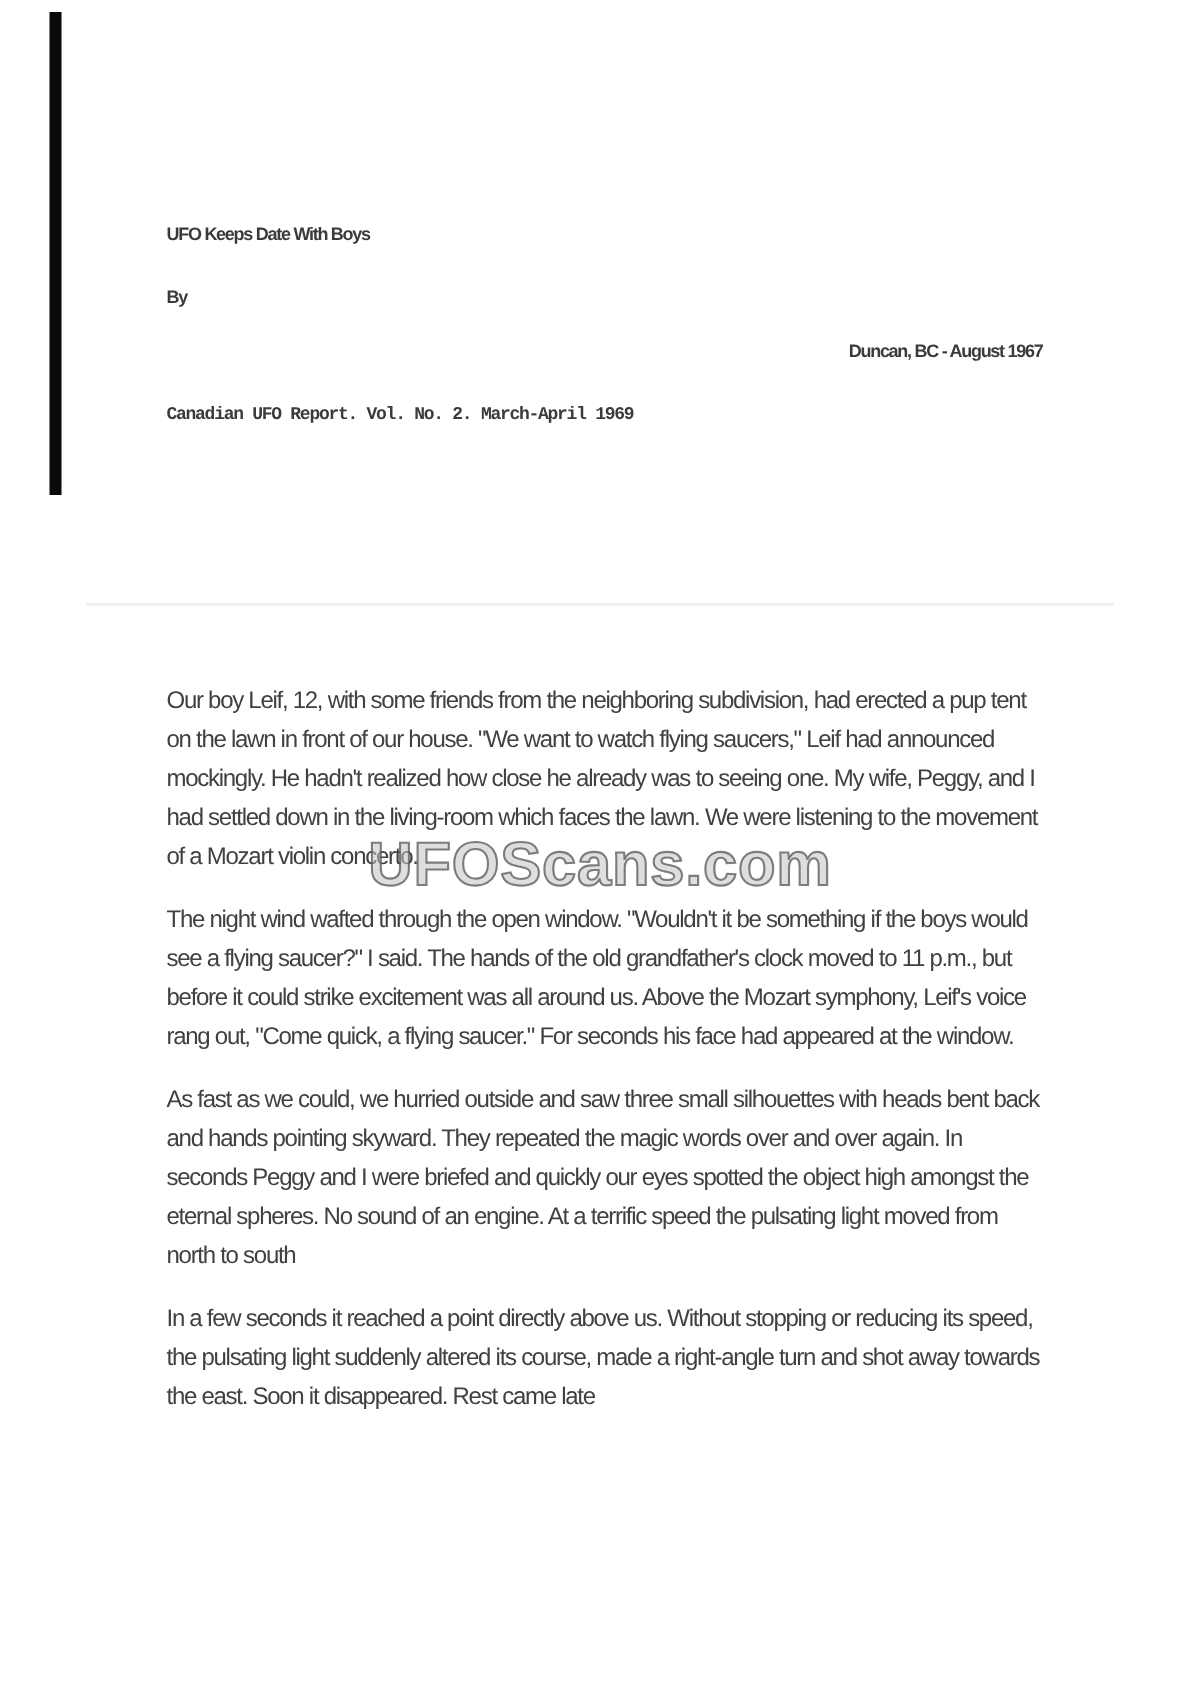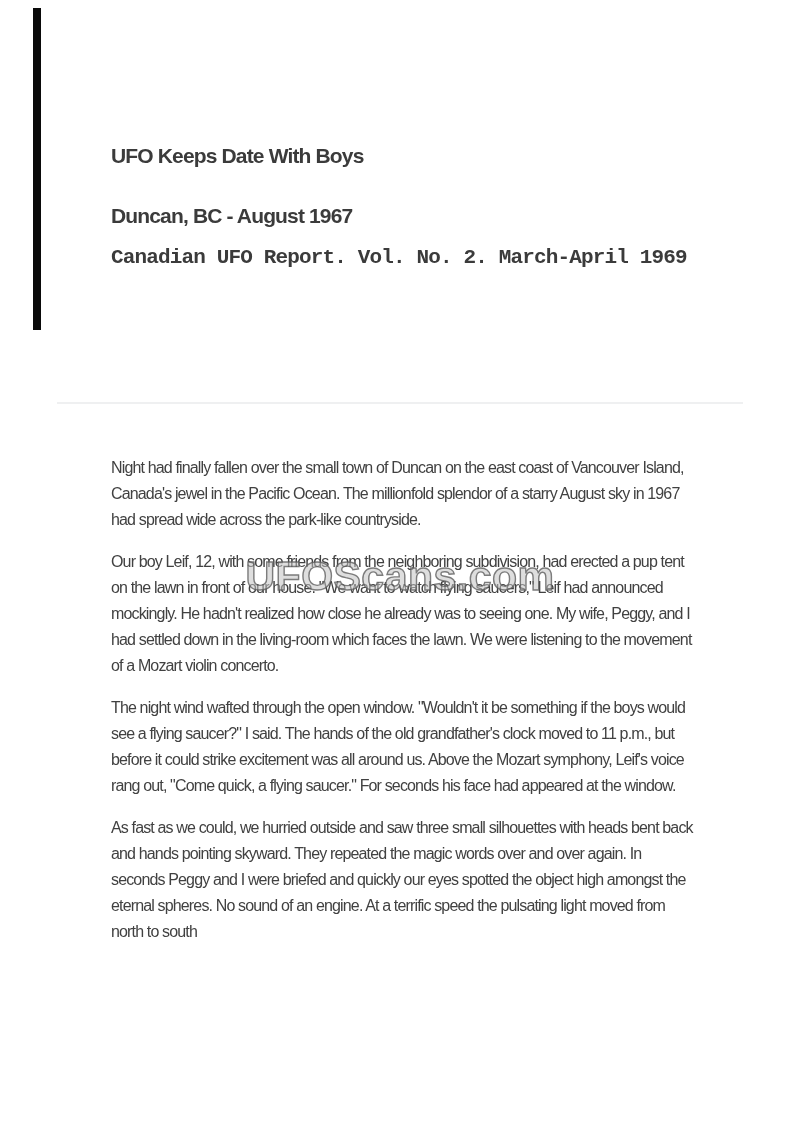--- a/index.html
+++ b/index.html
@@ -25,30 +25,30 @@
 
   .content {
     position: absolute;
     left: 111px;
     top: 0;
     width: 584px;
   }
 
   .hline {
     margin: 0;
-    font-size: 21px;
+    font-size: 12px;
     font-weight: bold;
     letter-spacing: -0.85px;
     color: #3b3b3b;
     line-height: 22px;
   }
   .h-title   { margin-top: 145px; }
   .h-by      { margin-top: 20px; }
   .h-author  { margin-top: 20px; }
-  .h-locdate { margin-top: 38px; }
+  .h-locdate { margin-top: 14px; text-align: right; }
   .h-source  { margin-top: 20px; font-family: Liberation Mono, monospace; }
 
   .divider {
     position: absolute;
     left: 57px;
     top: 402px;
     width: 686px;
     height: 2px;
     background: #eff0f1;
   }
@@ -83,26 +83,27 @@
     z-index: 5;
   }
 </style>
 </head>
 <body>
 
 <div class="scan-bar"></div>
 
 <div class="content">
   <p class="hline h-title">UFO Keeps Date With Boys</p>
+  <p class="hline h-by">By</p>
   <p class="hline h-locdate">Duncan, BC - August 1967</p>
   <p class="hline h-source">Canadian UFO Report. Vol. No. 2. March-April 1969</p>
 </div>
 
 <div class="divider"></div>
 
 <div class="body-text">
-  <p>Night had finally fallen over the small town of Duncan on the east coast of Vancouver Island, Canada's jewel in the Pacific Ocean. The millionfold splendor of a starry August sky in 1967 had spread wide across the park-like countryside.</p>
   <p>Our boy Leif, 12, with some friends from the neighboring subdivision, had erected a pup tent on the lawn in front of our house. "We want to watch flying saucers," Leif had announced mockingly. He hadn't realized how close he already was to seeing one. My wife, Peggy, and I had settled down in the living-room which faces the lawn. We were listening to the movement of a Mozart violin concerto.</p>
   <p>The night wind wafted through the open window. "Wouldn't it be something if the boys would see a flying saucer?" I said. The hands of the old grandfather's clock moved to 11 p.m., but before it could strike excitement was all around us. Above the Mozart symphony, Leif's voice rang out, "Come quick, a flying saucer." For seconds his face had appeared at the window.</p>
   <p>As fast as we could, we hurried outside and saw three small silhouettes with heads bent back and hands pointing skyward. They repeated the magic words over and over again. In seconds Peggy and I were briefed and quickly our eyes spotted the object high amongst the eternal spheres. No sound of an engine. At a terrific speed the pulsating light moved from north to south</p>
+  <p>In a few seconds it reached a point directly above us. Without stopping or reducing its speed, the pulsating light suddenly altered its course, made a right-angle turn and shot away towards the east. Soon it disappeared. Rest came late</p>
 </div>
 
 <div class="watermark">UFOScans.com</div>
 
 </body></html>

